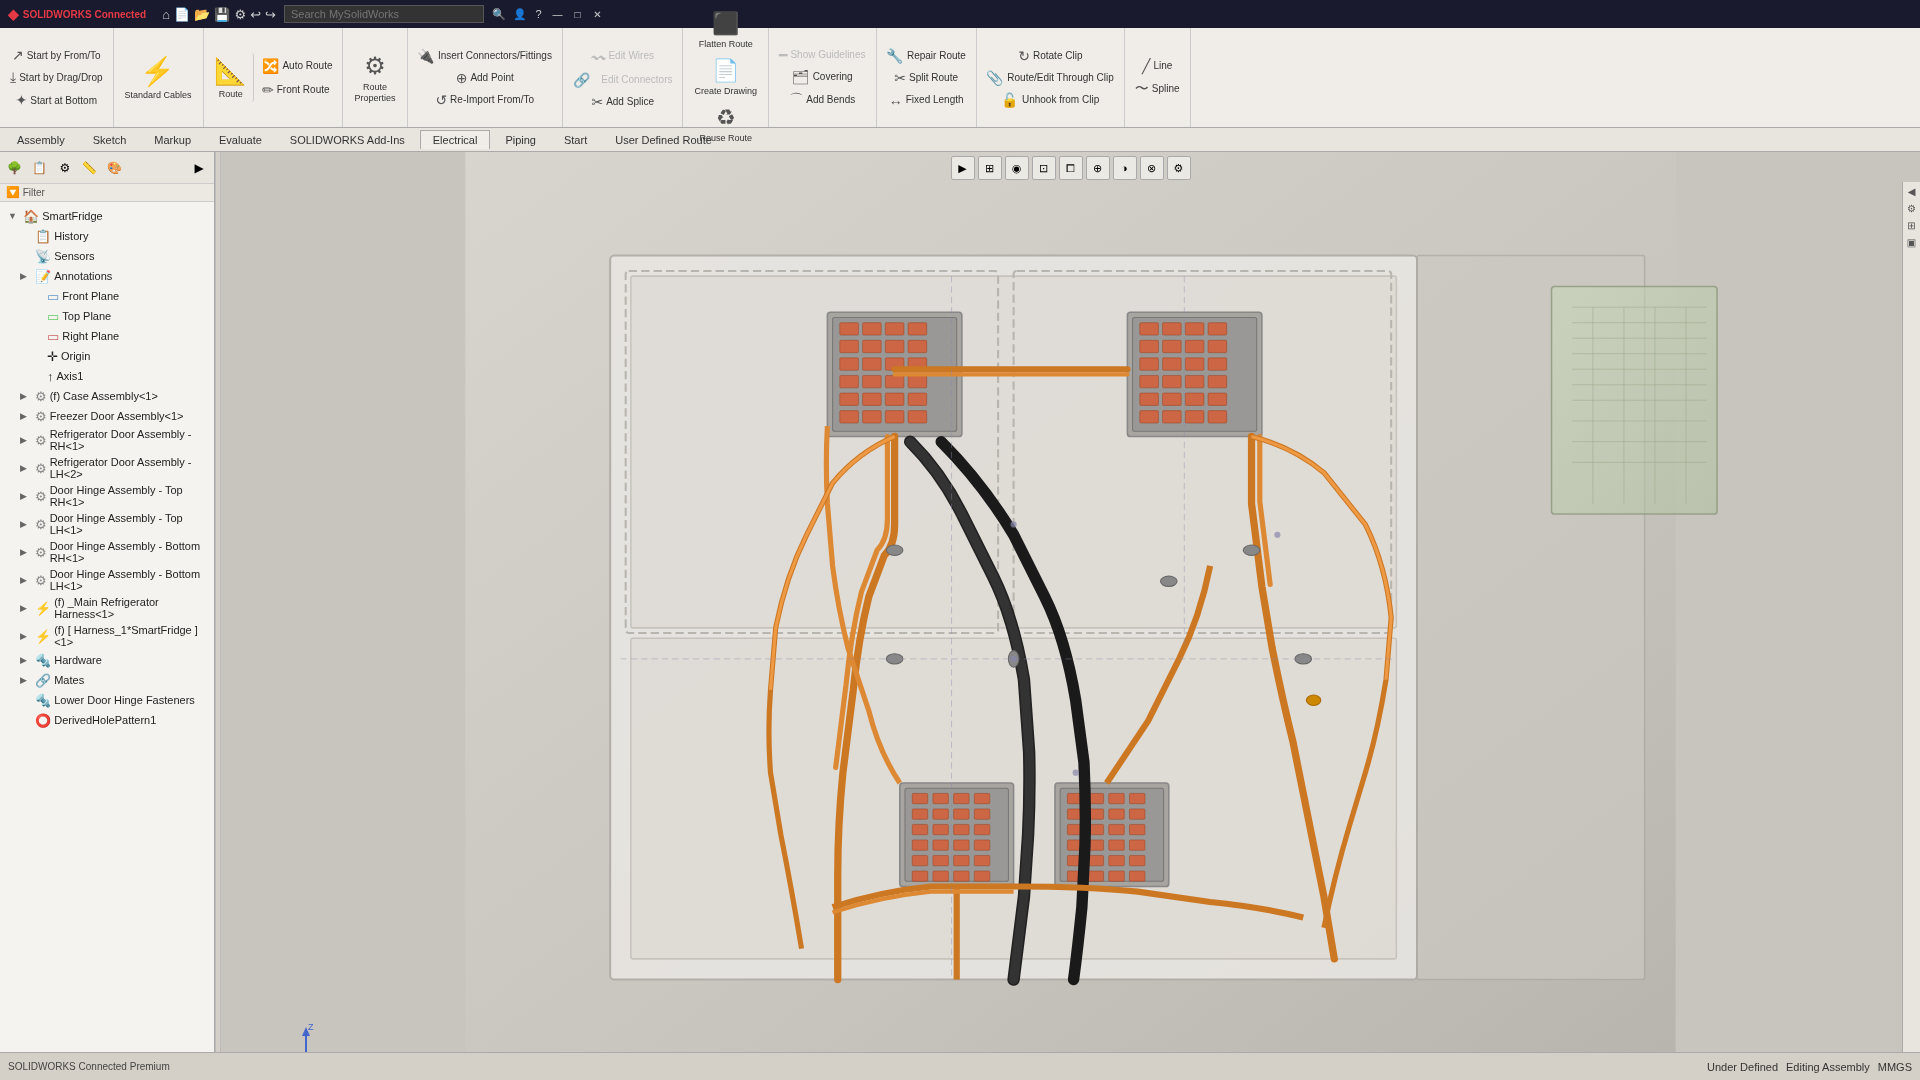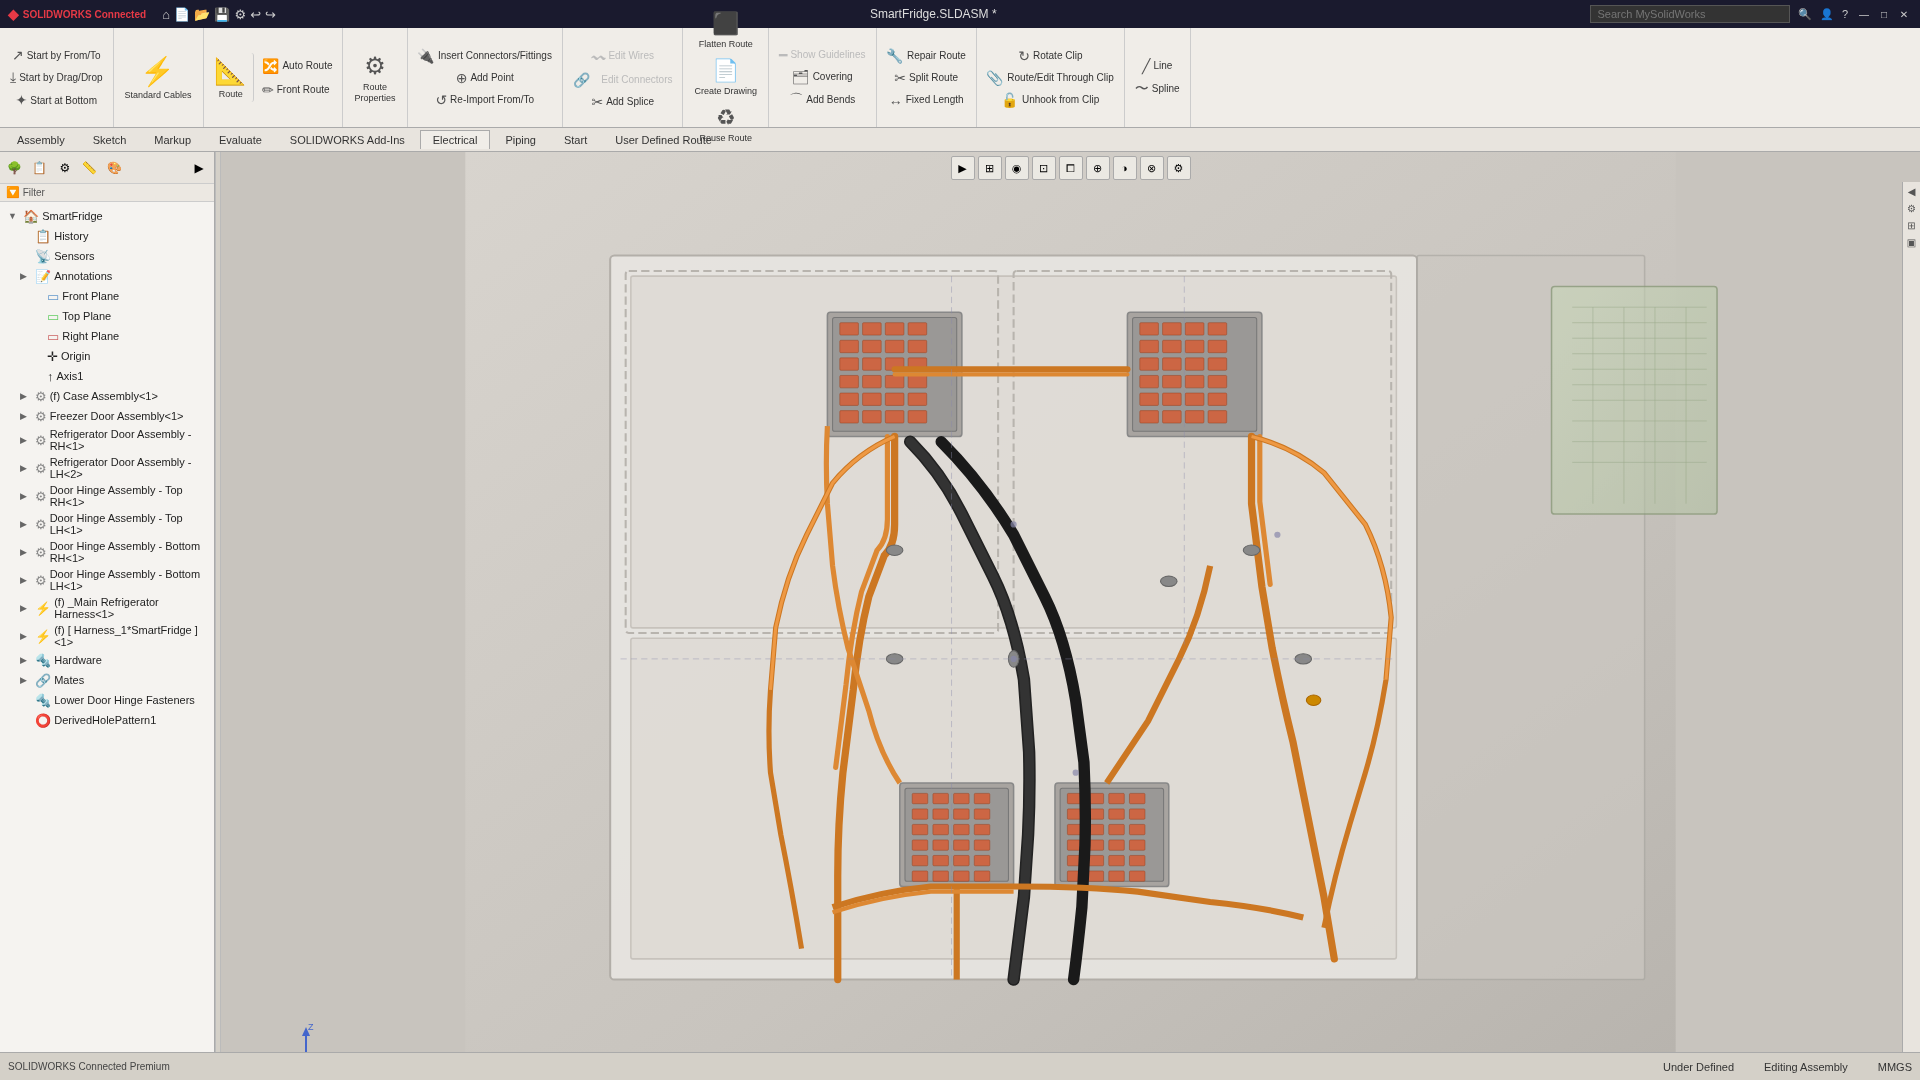--- a/index.html
+++ b/index.html
@@ -89,21 +89,21 @@
     .right-panel-btn { width: 14px; font-size: 10px; color: #555; cursor: pointer; text-align: center; }
 
     
     #status-bar {
       background: #d4d0c8; border-top: 1px solid #aaa; height: 28px;
       display: flex; align-items: center; padding: 0 8px; gap: 16px; font-size: 11px;
     }
     .status-tabs { display: flex; gap: 16px; margin-top: 48px; }
     .status-tab { padding: 3px 14px; background: #c8c4be; border: 1px solid #aaa; cursor: pointer; font-size: 11px; }
     .status-tab.active { background: #e8e4de; border-bottom: 1px solid #e8e4de; }
-    .status-info { display: flex; gap: 30px; margin-left: auto; font-size: 11px; color: #333; }
+    .status-info { display: flex; gap: 8px; margin-left: auto; font-size: 11px; color: #333; }
 
     
     #viewport svg { position: absolute; top: 0; left: 0; }
     .view-ctrl-btn {
       width: 24px; height: 24px; background: rgba(240,237,232,0.85); border: 1px solid #aaa;
       display: flex; align-items: center; justify-content: center; cursor: pointer;
       font-size: 12px; border-radius: 2px;
     }
 
     .triad {
@@ -124,23 +124,20 @@
     <span style="font-size:10px;">SOLIDWORKS Connected</span>
   </span>
   <div style="display:flex; gap:4px; margin-left:8px;">
     <span style="font-size:13px; color:#ccc; cursor:pointer;">⌂</span>
     <span style="font-size:13px; color:#ccc; cursor:pointer;">📄</span>
     <span style="font-size:13px; color:#ccc; cursor:pointer;">📂</span>
     <span style="font-size:13px; color:#ccc; cursor:pointer;">💾</span>
     <span style="font-size:13px; color:#ccc; cursor:pointer;">⚙</span>
     <span style="font-size:13px; color:#ccc; cursor:pointer;">↩</span>
     <span style="font-size:13px; color:#ccc; cursor:pointer;">↪</span>
-  </div>
-  <div class="title-text">
-    <span>SmartFridge.SLDASM *</span>
   </div>
   <input class="search-box" type="text" placeholder="Search MySolidWorks" style="">
   <span style="color:#ccc; cursor:pointer;">🔍</span>
   <span style="color:#ccc; cursor:pointer;">👤</span>
   <span style="color:#ccc; cursor:pointer;">?</span>
   <div class="title-controls">
     <span style="cursor:pointer; color:#ccc; padding:2px 6px;">—</span>
     <span style="cursor:pointer; color:#ccc; padding:2px 6px;">□</span>
     <span style="cursor:pointer; color:#ccc; padding:2px 6px;">✕</span>
   </div>

